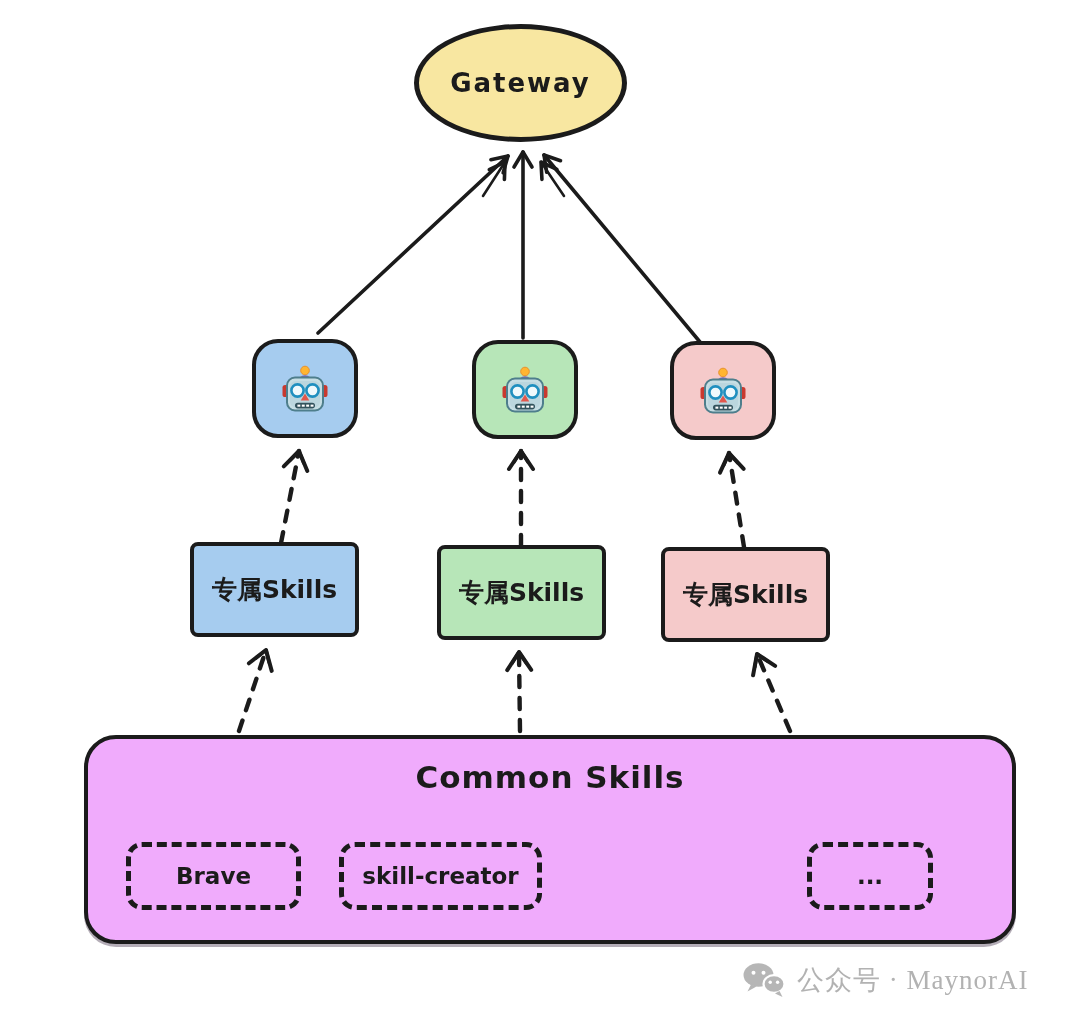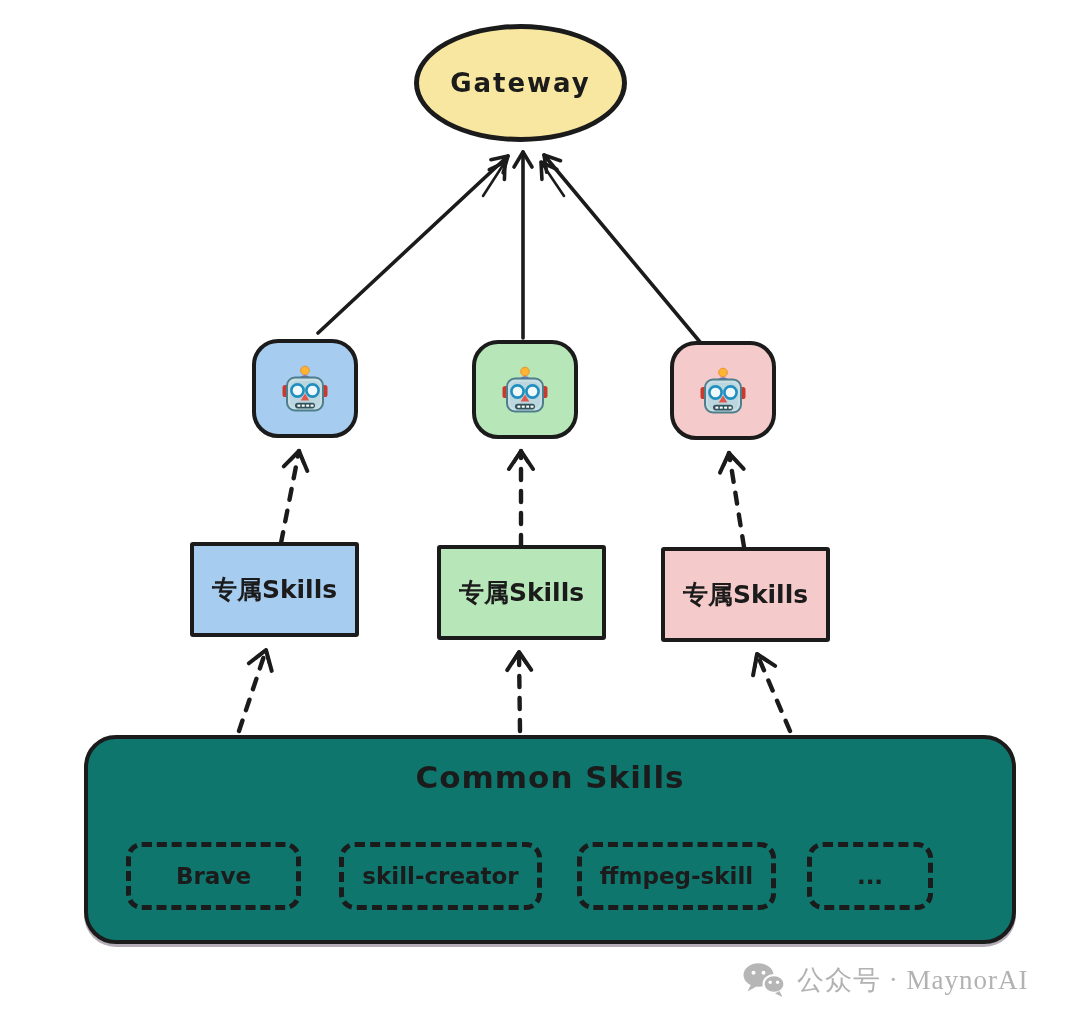--- a/index.html
+++ b/index.html
@@ -13,21 +13,21 @@
     display:flex; align-items:center; justify-content:center; color:#1b1b1b;
   }
   .gateway {
     left:414px; top:24px; width:213px; height:118px; border-radius:50%;
     border-width:5px; font-size:26px; font-weight:700; letter-spacing:2px;
   }
   .agent { width:106px; height:99px; border-radius:26px; }
   .agent-1 { left:252px; top:339px; }
   .agent-2 { left:472px; top:340px; }
   .agent-3 { left:670px; top:341px; }
-  .skillbox { width:169px; height:95px; border-radius:3px; font-size:25px; font-weight:700; }
+  .skillbox { width:169px; height:95px; border-radius:8px; font-size:25px; font-weight:700; }
   .skill-1 { left:190px; top:542px; }
   .skill-2 { left:437px; top:545px; }
   .skill-3 { left:661px; top:547px; }
   .common {
     left:84px; top:735px; width:932px; height:209px; border-radius:32px;
     display:block; box-shadow:0 3px 0 rgba(40,20,50,0.35);
   }
   .common-title {
     text-align:center; margin-top:20px; font-size:31px; font-weight:700; letter-spacing:1px;
   }
@@ -154,30 +154,27 @@
   <div class="node skillbox skill-1" style="background: rgb(166, 204, 239);">
     <span>专属Skills</span>
   </div>
   <div class="node skillbox skill-2" style="background: rgb(183, 230, 184);">
     <span>专属Skills</span>
   </div>
   <div class="node skillbox skill-3" style="background: rgb(245, 202, 202);">
     <span>专属Skills</span>
   </div>
 
-  <div class="node common" style="background: #0f766e;">
+  <div class="node common" style="background: #f0abfc;">
     <div class="common-title">Common Skills</div>
     <div class="chip chip-2">
       <span>skill-creator</span>
     </div>
     <div class="chip chip-1">
       <span>Brave</span>
-    </div>
-    <div class="chip chip-3">
-      <span>ffmpeg-skill</span>
     </div>
     <div class="chip chip-4">
       <span>...</span>
     </div>
   </div>
 
   <div class="watermark">
     <svg width="44" height="36" viewBox="0 0 44 36">
       <ellipse cx="16.5" cy="13" rx="15" ry="11.8" fill="#b6b6b6"></ellipse>
       <path d="M9 22.5 L5.5 29.5 L14.5 24.5 Z" fill="#b6b6b6"></path>

